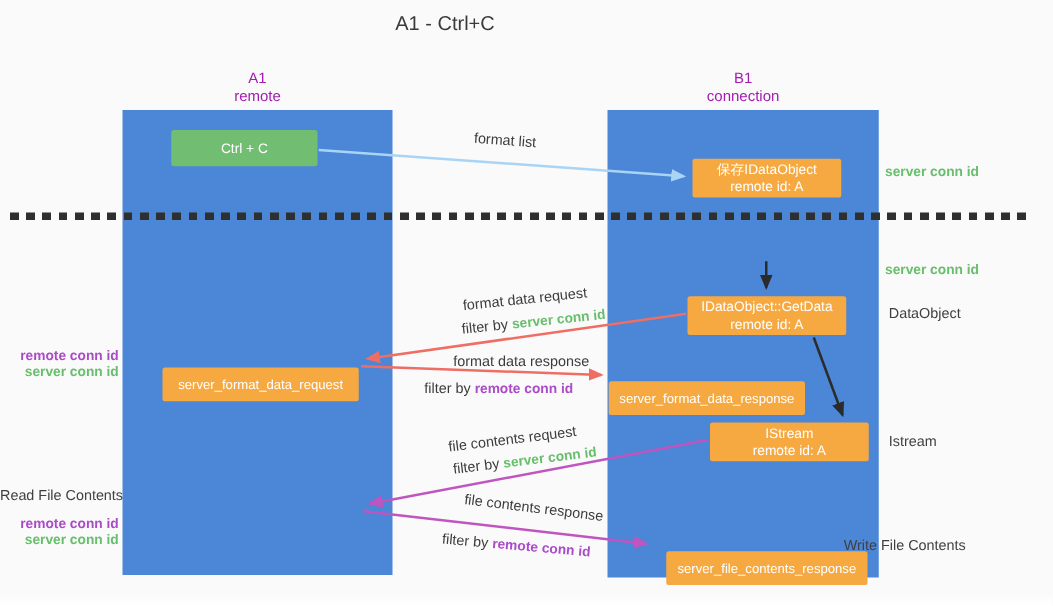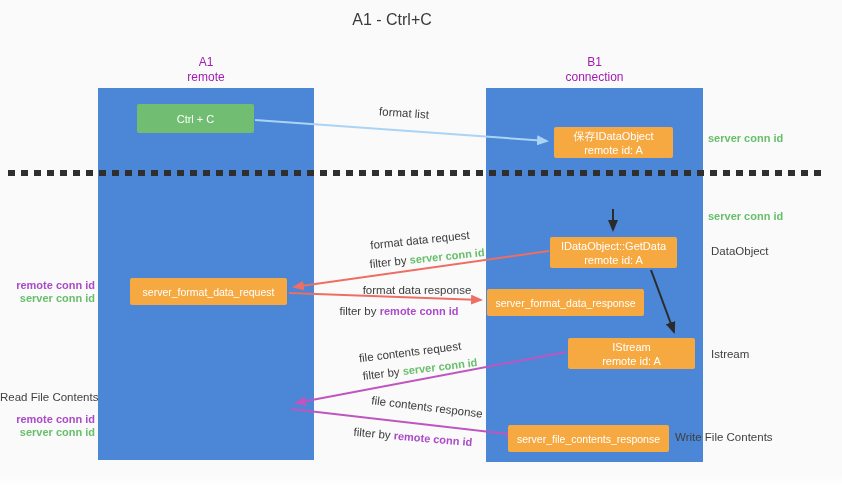--- a/index.html
+++ b/index.html
@@ -1,36 +1,36 @@
 <!DOCTYPE html>
 <html><head>
 <meta charset="utf-8">
 <style>
   html,body{margin:0;padding:0;}
   .canvas{
     position:relative;width:842px;height:485px;background:#fafafa;
     font-family:"Liberation Sans",sans-serif;overflow:hidden;color:#3c3c3c;
   }
   .title{position:absolute;top:10px;left:0;width:712px;text-align:center;
-    font-size:16px;line-height:20px;color:#3a3a3a;padding-left:36px;}
+    font-size:16px;line-height:20px;color:#3a3a3a;}
   .lane-header{position:absolute;top:55px;text-align:center;font-size:12px;
     line-height:15px;color:#a21caf;}
   .lane-header.left{left:98px;width:216px;}
   .lane-header.right{left:486px;width:217px;}
   .lane{position:absolute;top:88px;background:#4b86d7;}
   .lane.left{left:98px;width:216px;height:372px;}
   .lane.right{left:486px;width:217px;height:374px;}
   .divider{position:absolute;left:8px;top:170px;width:815px;height:6px;
     background:repeating-linear-gradient(90deg,#2f2f2f 0 7px,transparent 7px 13px);}
   .node{position:absolute;display:flex;flex-direction:column;align-items:center;
     justify-content:center;text-align:center;color:#fff;font-size:11px;
     line-height:14px;border-radius:2px;white-space:nowrap;}
   .node.green{background:#71bd72;}
   .node.orange{background:#f7a941;}
-  .node.small{font-size:10.5px;}
+  .node.small{font-size:10.5px;margin-top:16px;}
   .elabel{position:absolute;font-size:11.5px;color:#3c3c3c;white-space:nowrap;
     transform:translate(-50%,-50%) rotate(var(--r,0deg));}
   .side{position:absolute;font-size:11.5px;white-space:nowrap;}
   .side.rightalign{left:0;width:95px;text-align:right;}
   .green-txt{color:#67bf6b;font-weight:bold;font-size:11px;}
   .purple-txt{color:#aa4bc8;font-weight:bold;font-size:11px;}
   .dark-txt{color:#3f3f3f;text-align:center;}
   .arrows{position:absolute;left:0;top:0;pointer-events:none;}
   .bottom-edge{position:absolute;left:0;top:475px;width:842px;height:10px;
     background:linear-gradient(#fafafa,#ffffff);}
@@ -104,21 +104,21 @@
   <div class="node orange small" style="left:487px;top:289px;width:157px;height:27px;">
     <span>server_format_data_response</span>
   </div>
 
   <div class="node orange" style="left:568px;top:338px;width:127px;height:31px;">
     <span>IStream</span>
     <span>remote id: A</span>
   </div>
 
 
-  <div class="node orange small" style="left:508px;top:425px;width:161px;height:27px;align-items:center;">
+  <div class="node orange small" style="left:533px;top:425px;width:161px;height:27px;align-items:center;">
     <span>server_file_contents_response</span>
   </div>
 
   <div class="elabel" style="left:404px;top:113px;--r:4deg;">format list</div>
 
   <div class="elabel" style="left:420px;top:240px;--r:-6deg;">format data request</div>
   <div class="elabel" style="left:427px;top:258px;--r:-6deg;"><span>filter by</span>&nbsp;<span class="green-txt">server conn id</span></div>
 
   <div class="elabel" style="left:417px;top:290px;">format data response</div>
   <div class="elabel" style="left:399px;top:311px;"><span>filter by</span>&nbsp;<span class="purple-txt">remote conn id</span></div>

